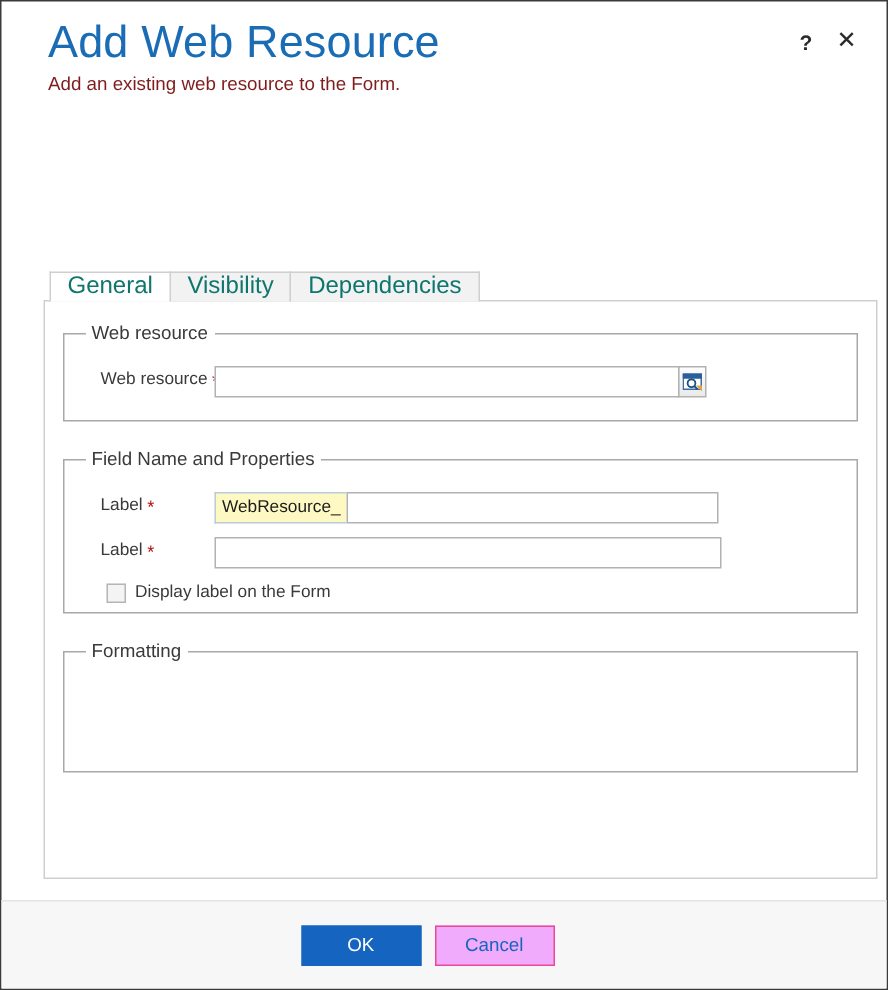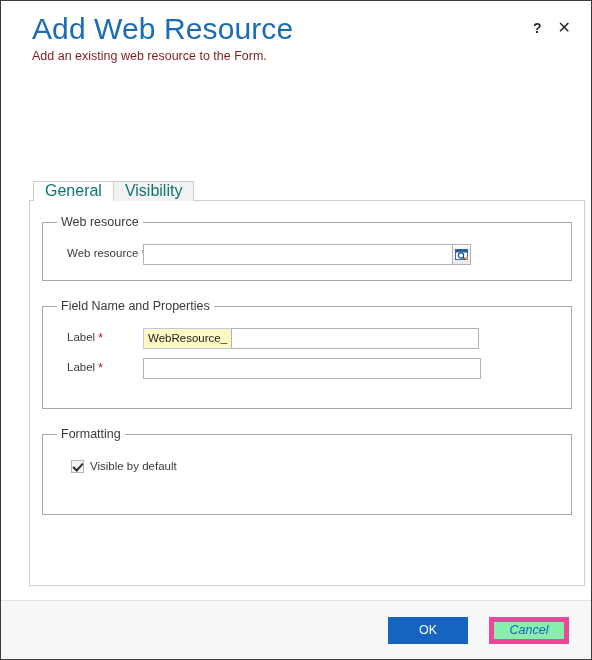--- a/index.html
+++ b/index.html
@@ -234,43 +234,42 @@
   }
 
   
   .footer {
     flex: none;
     height: 58px;
     background: #f7f7f7;
     border-top: 1px solid #e3e3e3;
     display: flex;
     align-items: center;
-    justify-content: flex-end;
+    justify-content: center;
     padding-right: 22px;
-    gap: 21px;
+    gap: 9px;
   }
   .btn {
     box-sizing: border-box;
     min-width: 80px;
     height: 27px;
     font-family: "Liberation Sans", sans-serif;
     font-size: 12.5px;
     cursor: pointer;
     padding: 0 12px;
   }
   .btn-primary {
     background: #1565c0;
     border: 1px solid #1565c0;
     color: #ffffff;
   }
   .btn-secondary {
-    background: #86efac;
-    border: 5px solid #ec4899;
+    background: #f0abfc;
+    border: 1px solid #ec4899;
     color: #1565c0;
-    font-style: italic;
   }
 </style>
 </head>
 <body>
 
 <div class="dialog">
 
   <div class="header">
     <div class="title">Add Web Resource</div>
     <div class="subtitle">Add an existing web resource to the Form.</div>
@@ -278,20 +277,21 @@
       <button class="icon-btn help-icon">?</button>
       <button class="icon-btn close-icon">✕</button>
     </div>
   </div>
 
   <div class="body">
 
     <div class="tabstrip">
       <div class="tab active">General</div>
       <div class="tab">Visibility</div>
+      <div class="tab">Dependencies</div>
     </div>
 
     <div class="tabpanel">
 
       <fieldset class="group group-webresource">
         <legend>Web resource</legend>
         <div class="row">
           <div class="row-label"><span>Web resource</span><span class="req">*</span></div>
           <input class="txtinput input-webresource" type="text" value="" style="">
           <button class="lookup-btn">
@@ -310,28 +310,28 @@
         <legend>Field Name and Properties</legend>
         <div class="row">
           <div class="row-label"><span>Label</span><span class="req">*</span></div>
           <div class="prefix-box">WebResource_</div>
           <input class="txtinput input-name" type="text" value="" style="">
         </div>
         <div class="row">
           <div class="row-label"><span>Label</span><span class="req">*</span></div>
           <input class="txtinput input-label" type="text" value="" style="">
         </div>
+        <div class="checkrow">
+          <span class="cbox"></span>
+          <span class="cblabel">Display label on the Form</span>
+        </div>
       </fieldset>
 
       <fieldset class="group group-visibility">
         <legend>Formatting</legend>
-        <div class="checkrow cb-first">
-          <span class="cbox checked"></span>
-          <span class="cblabel">Visible by default</span>
-        </div>
       </fieldset>
 
     </div>
   </div>
 
   <div class="footer">
     <button class="btn btn-primary">OK</button>
     <button class="btn btn-secondary">Cancel</button>
   </div>
 

